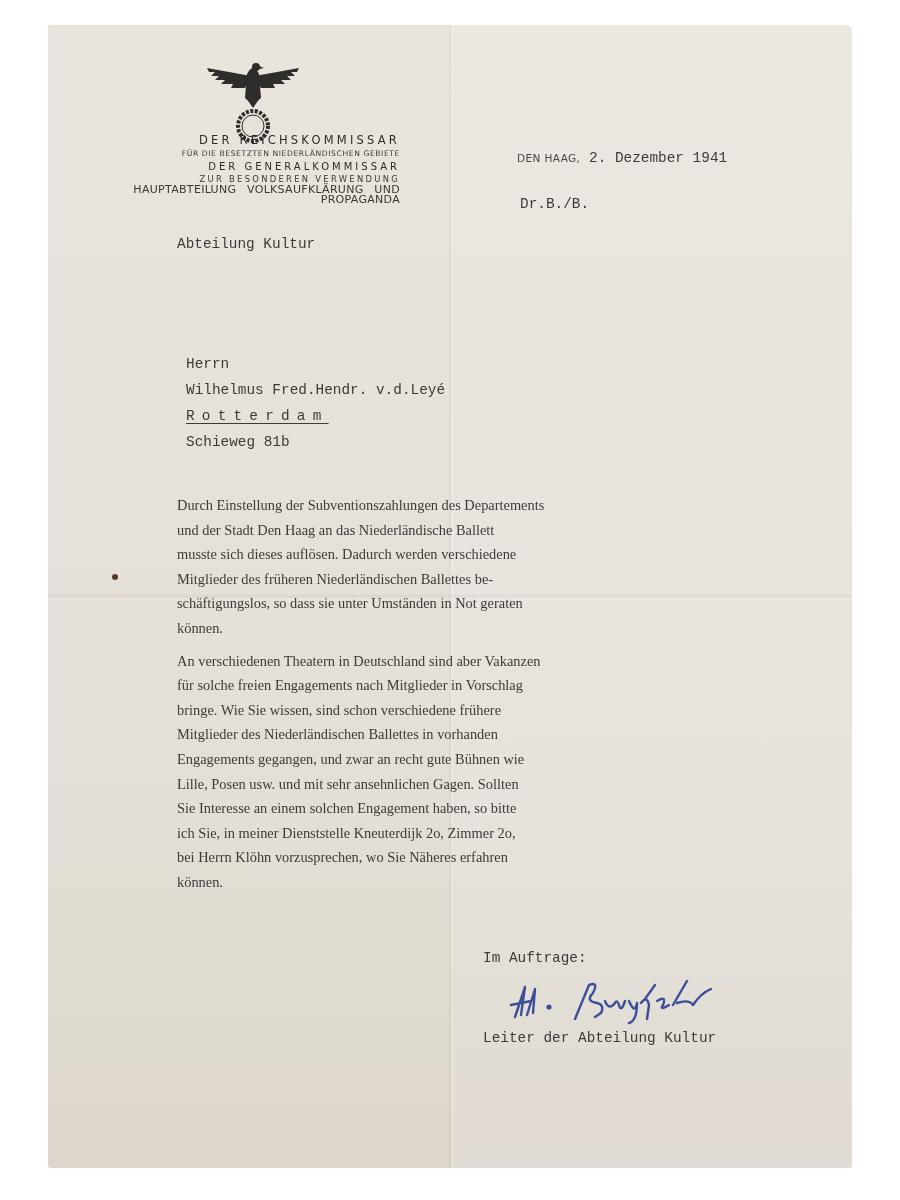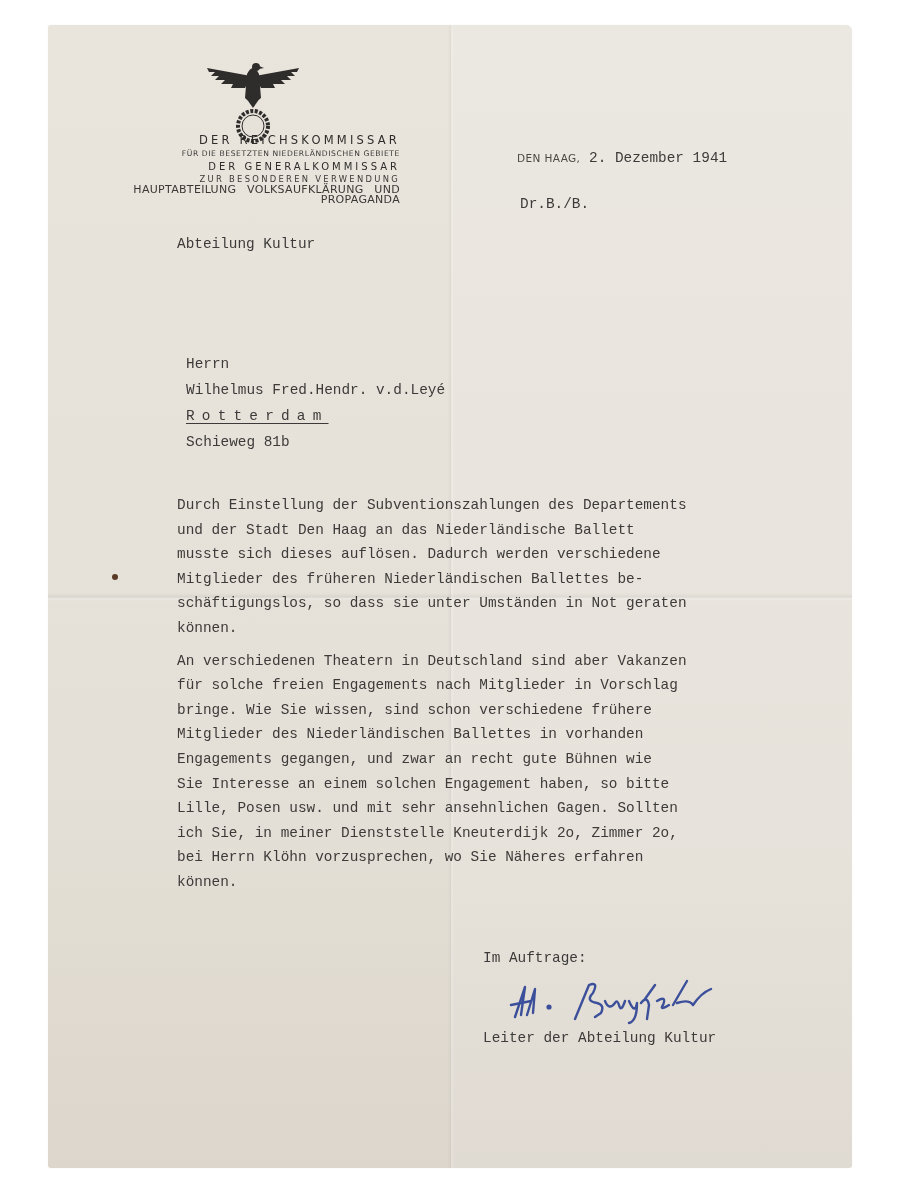--- a/index.html
+++ b/index.html
@@ -43,21 +43,21 @@
   .place-date { left: 517px; top: 146px; }
   .place { font-family: "DejaVu Sans", sans-serif; font-size: 10.5px; letter-spacing: 0.4px; color: #4a4744; margin-top: 24px; }
   .ref { left: 520px; top: 172px; margin-top: 20px; }
 
   .address { position: absolute; left: 186px; top: 331px; margin-top: 20px; }
   .address .line { color: #3d3b39; font-size: 14.4px; line-height: 26px; white-space: pre; }
   .city { letter-spacing: 7.2px; text-decoration: underline; text-underline-offset: 3px; text-decoration-thickness: 1.4px; }
 
   .body { position: absolute; left: 177px; top: 493px; width: 640px; }
   .para { margin: 0 0 8px 0; }
-  .para .line { color: #3d3b39; font-size: 14.4px; line-height: 24.6px; white-space: pre; }
+  .para .line { color: #3d3b39; font-size: 14.4px; line-height: 24.6px; white-space: pre; font-family: Liberation Serif, serif; }
 
   .closing { position: absolute; left: 483px; top: 946px; }
   .signature { position: absolute; left: 497px; top: 975px; width: 240px; height: 50px; }
   .signer-title { position: absolute; left: 483px; top: 1026px; }
 </style>
 </head>
 <body>
 
 <div class="paper"></div>
 <div class="right-half-tint"></div>
@@ -111,22 +111,22 @@
     <div class="line">Mitglieder des früheren Niederländischen Ballettes be-</div>
     <div class="line">schäftigungslos, so dass sie unter Umständen in Not geraten</div>
     <div class="line">können.</div>
   </div>
   <div class="para">
     <div class="line">An verschiedenen Theatern in Deutschland sind aber Vakanzen</div>
     <div class="line">für solche freien Engagements nach Mitglieder in Vorschlag</div>
     <div class="line">bringe. Wie Sie wissen, sind schon verschiedene frühere</div>
     <div class="line">Mitglieder des Niederländischen Ballettes in vorhanden</div>
     <div class="line">Engagements gegangen, und zwar an recht gute Bühnen wie</div>
+    <div class="line">Lille, Posen usw. und mit sehr ansehnlichen Gagen. Sollten</div>
     <div class="line">Sie Interesse an einem solchen Engagement haben, so bitte</div>
-    <div class="line">Lille, Posen usw. und mit sehr ansehnlichen Gagen. Sollten</div>
     <div class="line">ich Sie, in meiner Dienststelle Kneuterdijk 2o, Zimmer 2o,</div>
     <div class="line">bei Herrn Klöhn vorzusprechen, wo Sie Näheres erfahren</div>
     <div class="line">können.</div>
   </div>
 </div>
 
 <div class="type closing">Im Auftrage:</div>
 
 <svg class="signature" viewBox="0 0 240 50">
   <g fill="none" stroke="#3c4f9a" stroke-width="2.4" stroke-linecap="round" stroke-linejoin="round">

